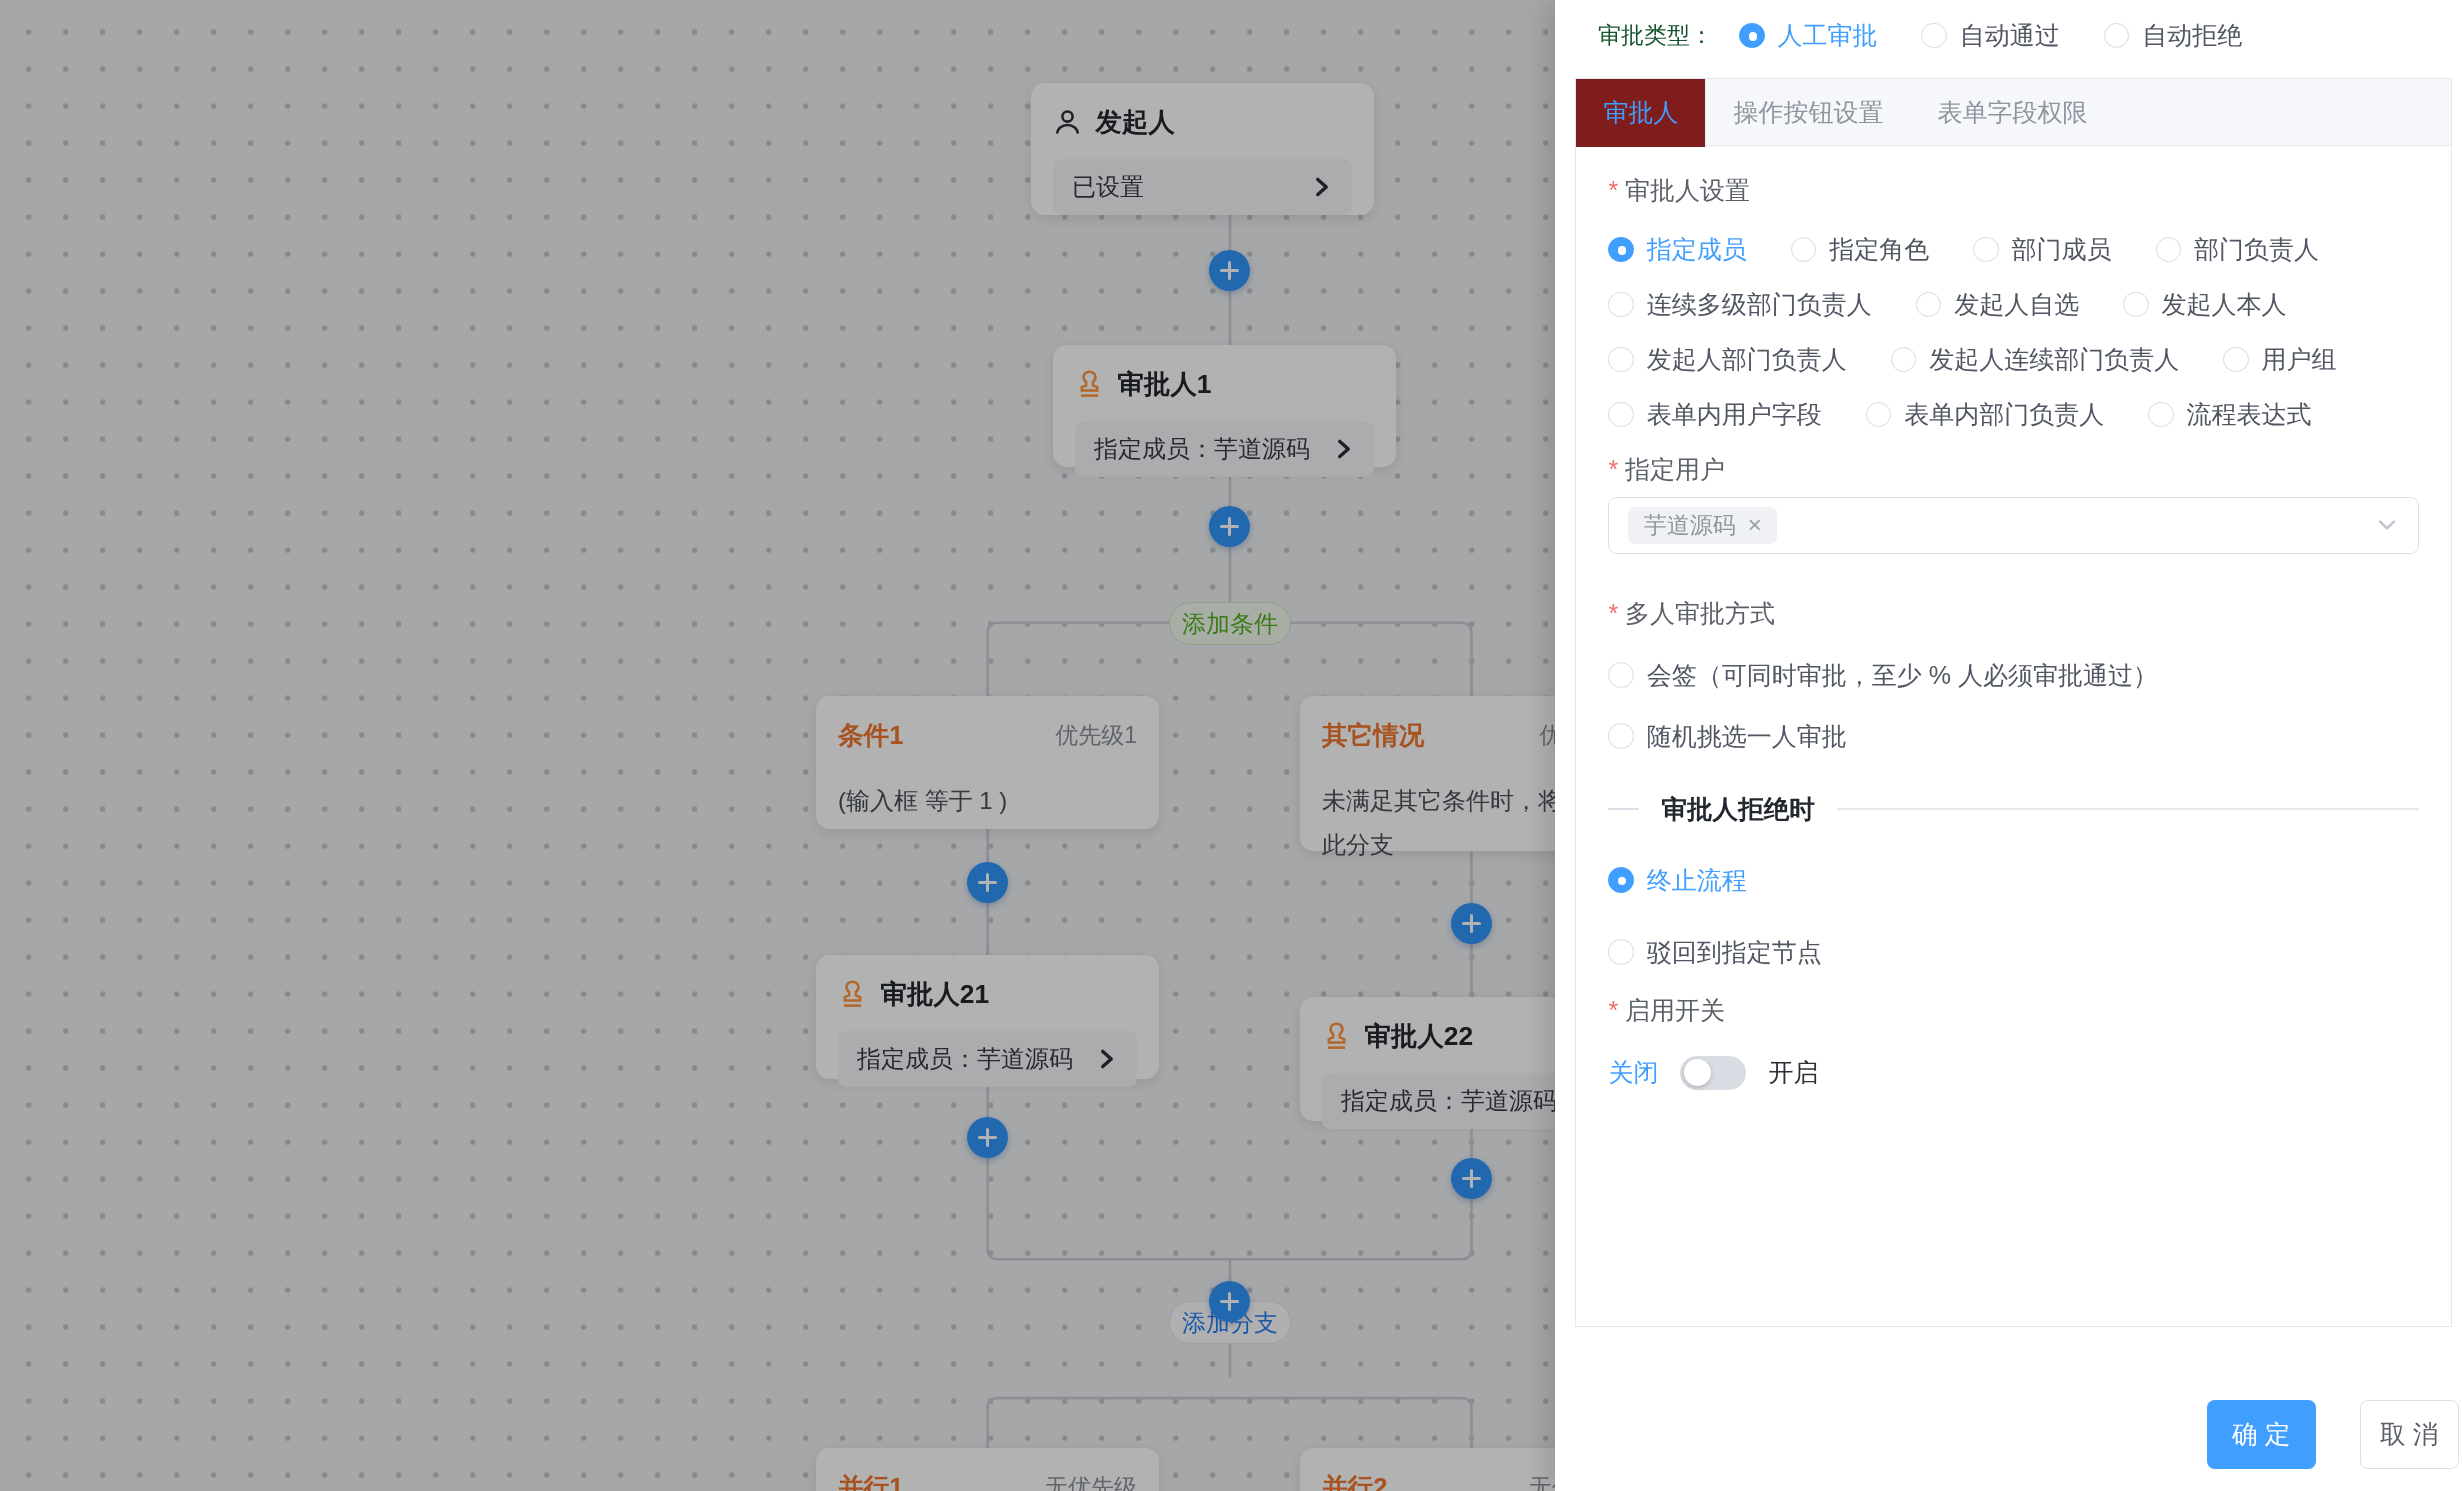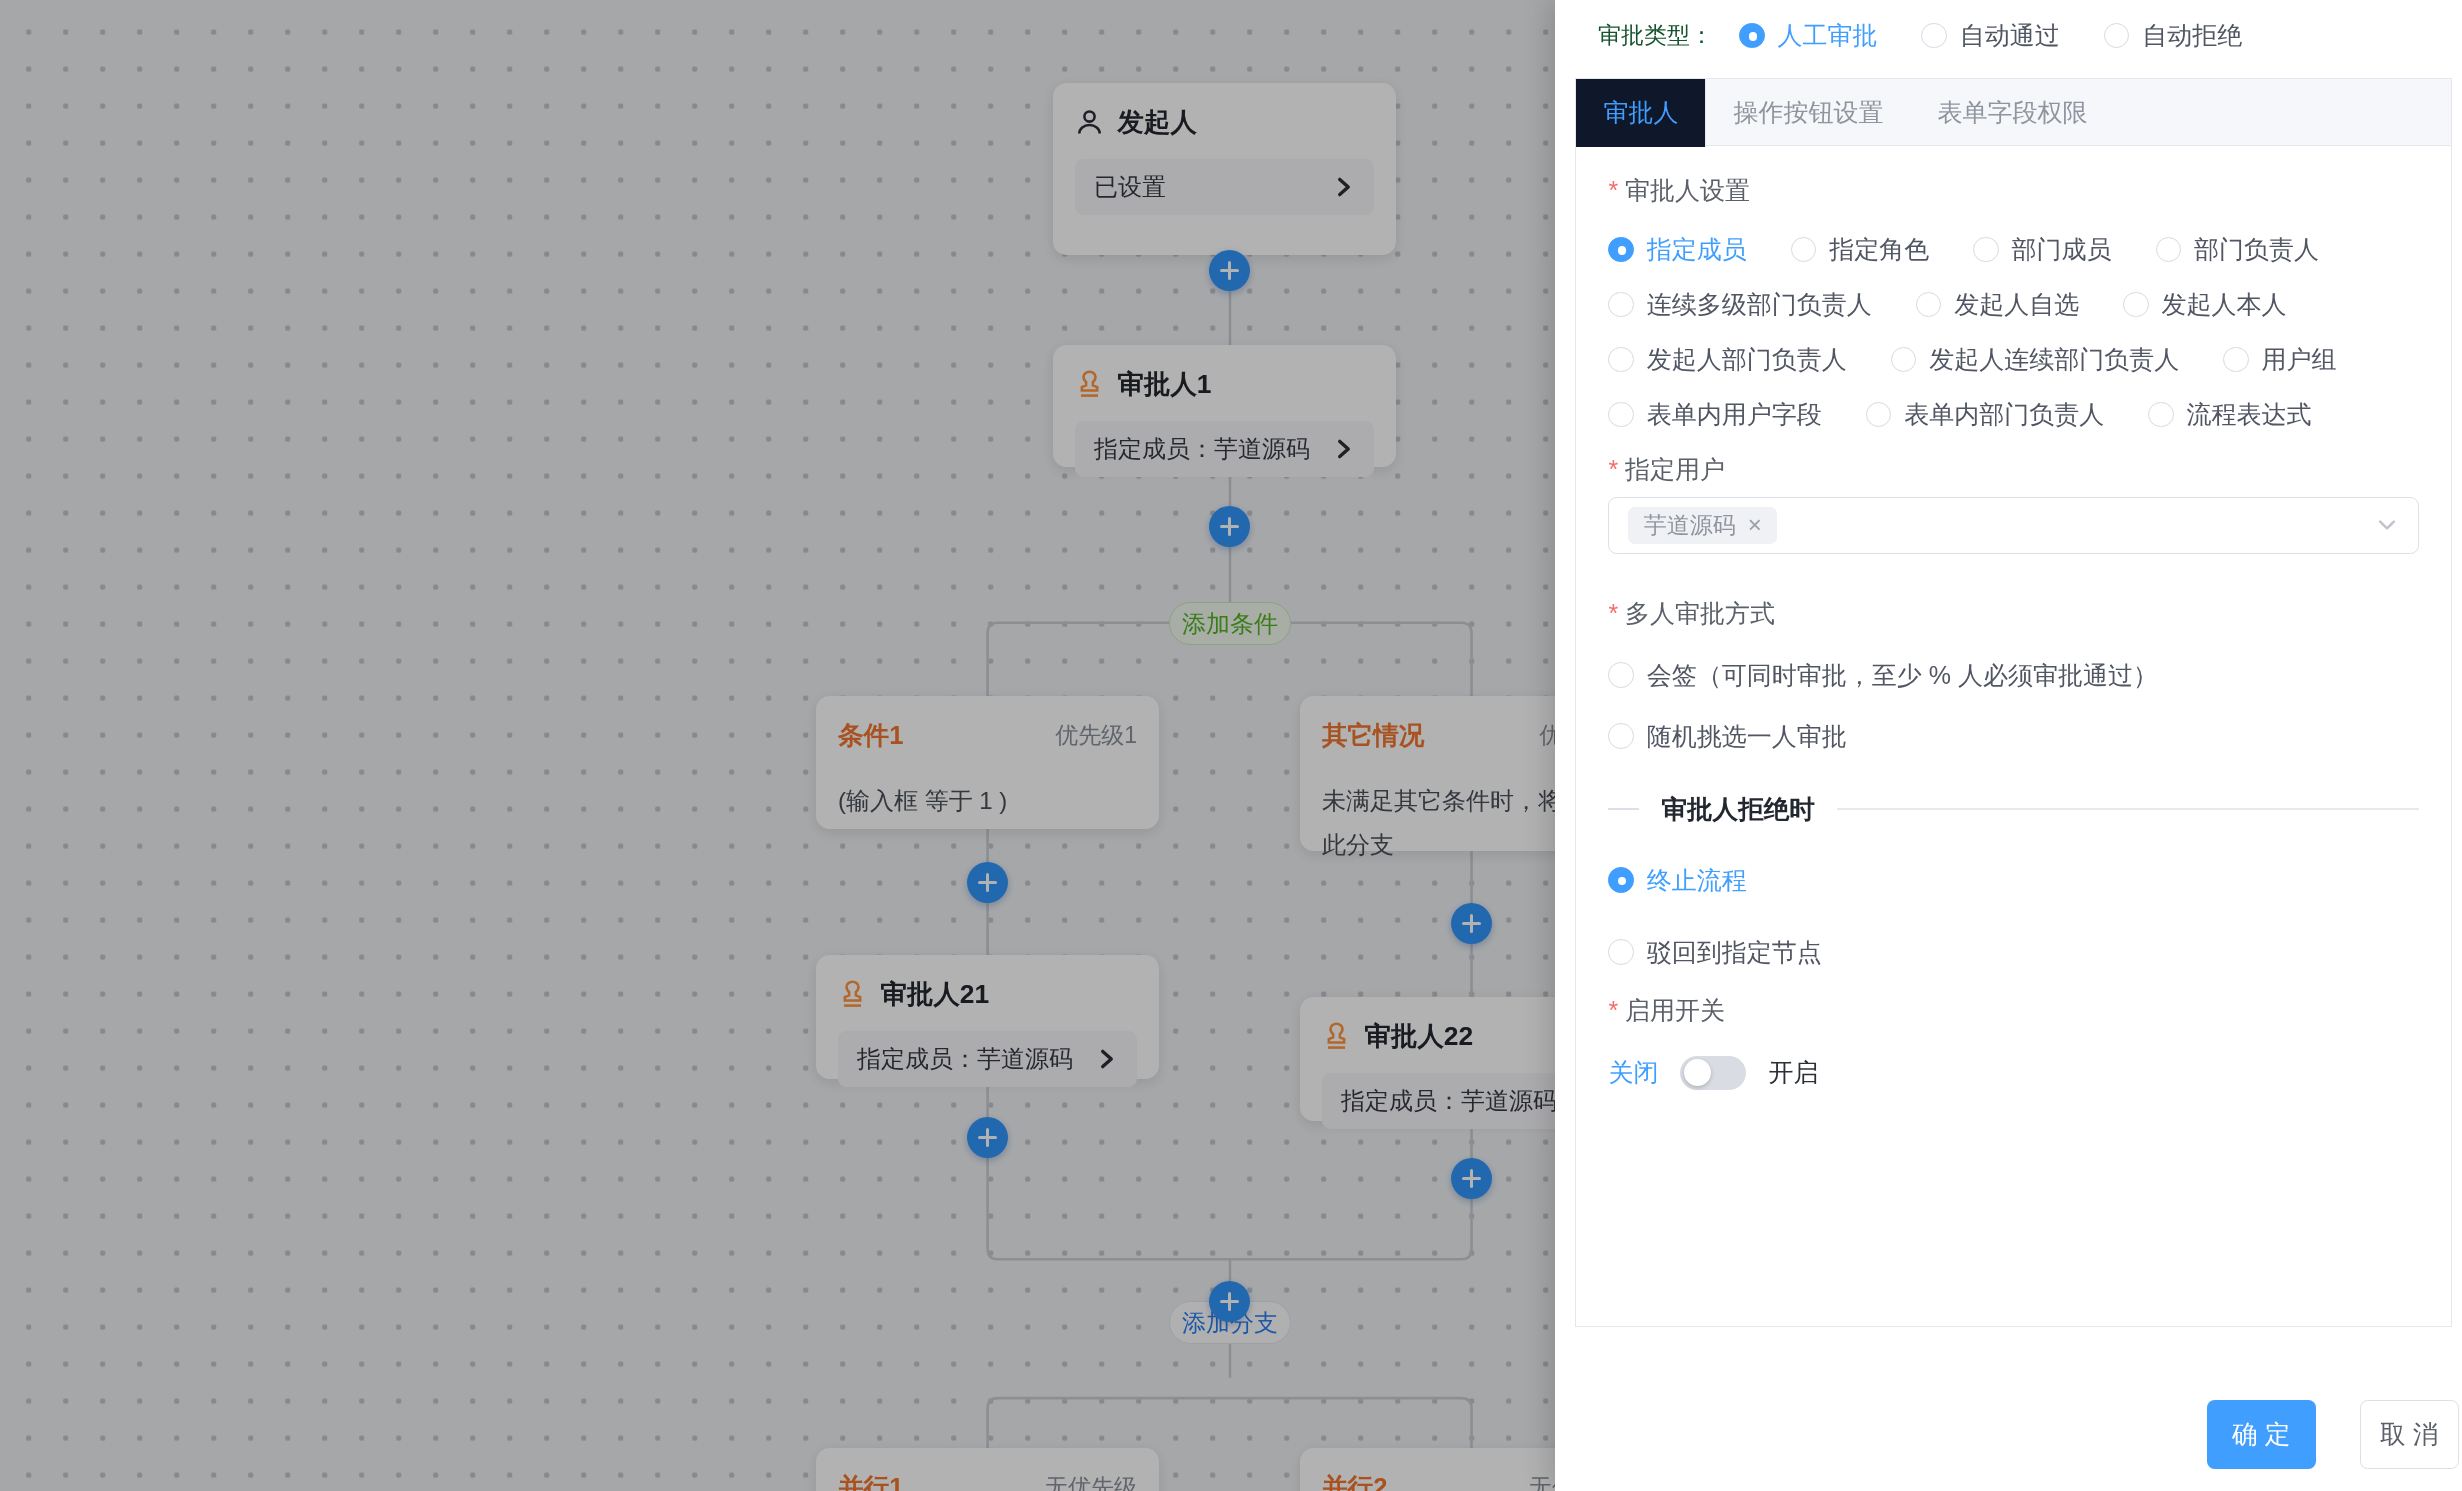--- a/index.html
+++ b/index.html
@@ -41,21 +41,21 @@
       box-sizing:border-box;position:relative;flex:0 0 auto;}
   .rc.sel{background:#409eff;border-color:#409eff;}
   .rc.sel::after{content:"";position:absolute;left:8.5px;top:8.5px;width:8.5px;height:8.5px;
       border-radius:50%;background:#fff;}
   .rad .txt{font-size:25px;color:#515663;margin-left:12.8px;}
   .rad.on .txt{color:#409eff;}
   .tabbox{position:absolute;left:20.4px;right:10.2px;top:78px;bottom:164px;
           border:1.7px solid #e4e7ee;background:#fff;display:flex;flex-direction:column;box-sizing:border-box;}
   .tabhd{height:66px;background:#f5f7fa;border-bottom:1.7px solid #e4e7ee;display:flex;flex:0 0 auto;}
   .tab{height:66px;line-height:66px;padding:0 27px;font-size:25px;color:#8f949e;cursor:pointer;}
-  .tab.active{background:#0f172a;color:#409eff;border-right:1.7px solid #e4e7ee;height:68px;margin-bottom:-1.7px;}
+  .tab.active{background:#7f1d1d;color:#409eff;border-right:1.7px solid #e4e7ee;height:68px;margin-bottom:-1.7px;}
   .tabbody{flex:1;overflow:hidden;padding:31px 32px 0 32px;position:relative;}
   .flabel{display:flex;align-items:center;font-size:25px;color:#5b6069;height:27px;}
   .req{color:#f56c6c;margin-right:6.8px;font-size:25px;}
   .radrow{display:flex;align-items:center;height:27px;margin-bottom:28px;}
   .vrad{margin-bottom:28px;}
   .select{height:55px;border:1.7px solid #dcdfe6;border-radius:8.5px;display:flex;
           align-items:center;justify-content:space-between;padding:0 19px;margin-top:13.6px;}
   .tag{background:#eff1f4;border-radius:6.8px;height:37px;display:inline-flex;align-items:center;
        padding:0 15.3px;font-size:23px;color:#8f949e;}
   .tag .x{margin-left:12px;font-size:24px;color:#9aa0a8;cursor:pointer;}
@@ -88,21 +88,21 @@
       <path d="M1443.5 548 L1443.5 707"></path>
       <path d="M1159 817 L1159 743 Q1159 731 1171 731 L1715 731 Q1727 731 1727 743 L1727 817"></path>
       <path d="M1159 973 L1159 1121"></path>
       <path d="M1727 999 L1727 1170"></path>
       <path d="M1159 1266 L1159 1466 Q1159 1478 1171 1478 L1443.5 1478 L1443.5 1617"></path>
       <path d="M1727 1315 L1727 1466 Q1727 1478 1715 1478 L1443.5 1478"></path>
       <path d="M1159 1700 L1159 1653 Q1159 1641 1171 1641 L1715 1641 Q1727 1641 1727 1653 L1727 1700"></path>
     </g>
   </svg>
 
-  <div class="node" style="left:1053px;top:83px;width:343px;height:172px">
+  <div class="node" style="left:1031px;top:83px;width:343px;height:132px">
     <div class="node-hd">
       <span class="ic">
         <svg width="29" height="29" viewBox="0 0 34 34" fill="none" stroke="#2b2f36" stroke-width="3">
           <circle cx="17" cy="10" r="6"></circle>
             <path d="M5 30 a12 10 0 0 1 24 0"></path>
         </svg>
       </span>
       <span>发起人</span>
     </div>
     <div class="node-bd">

